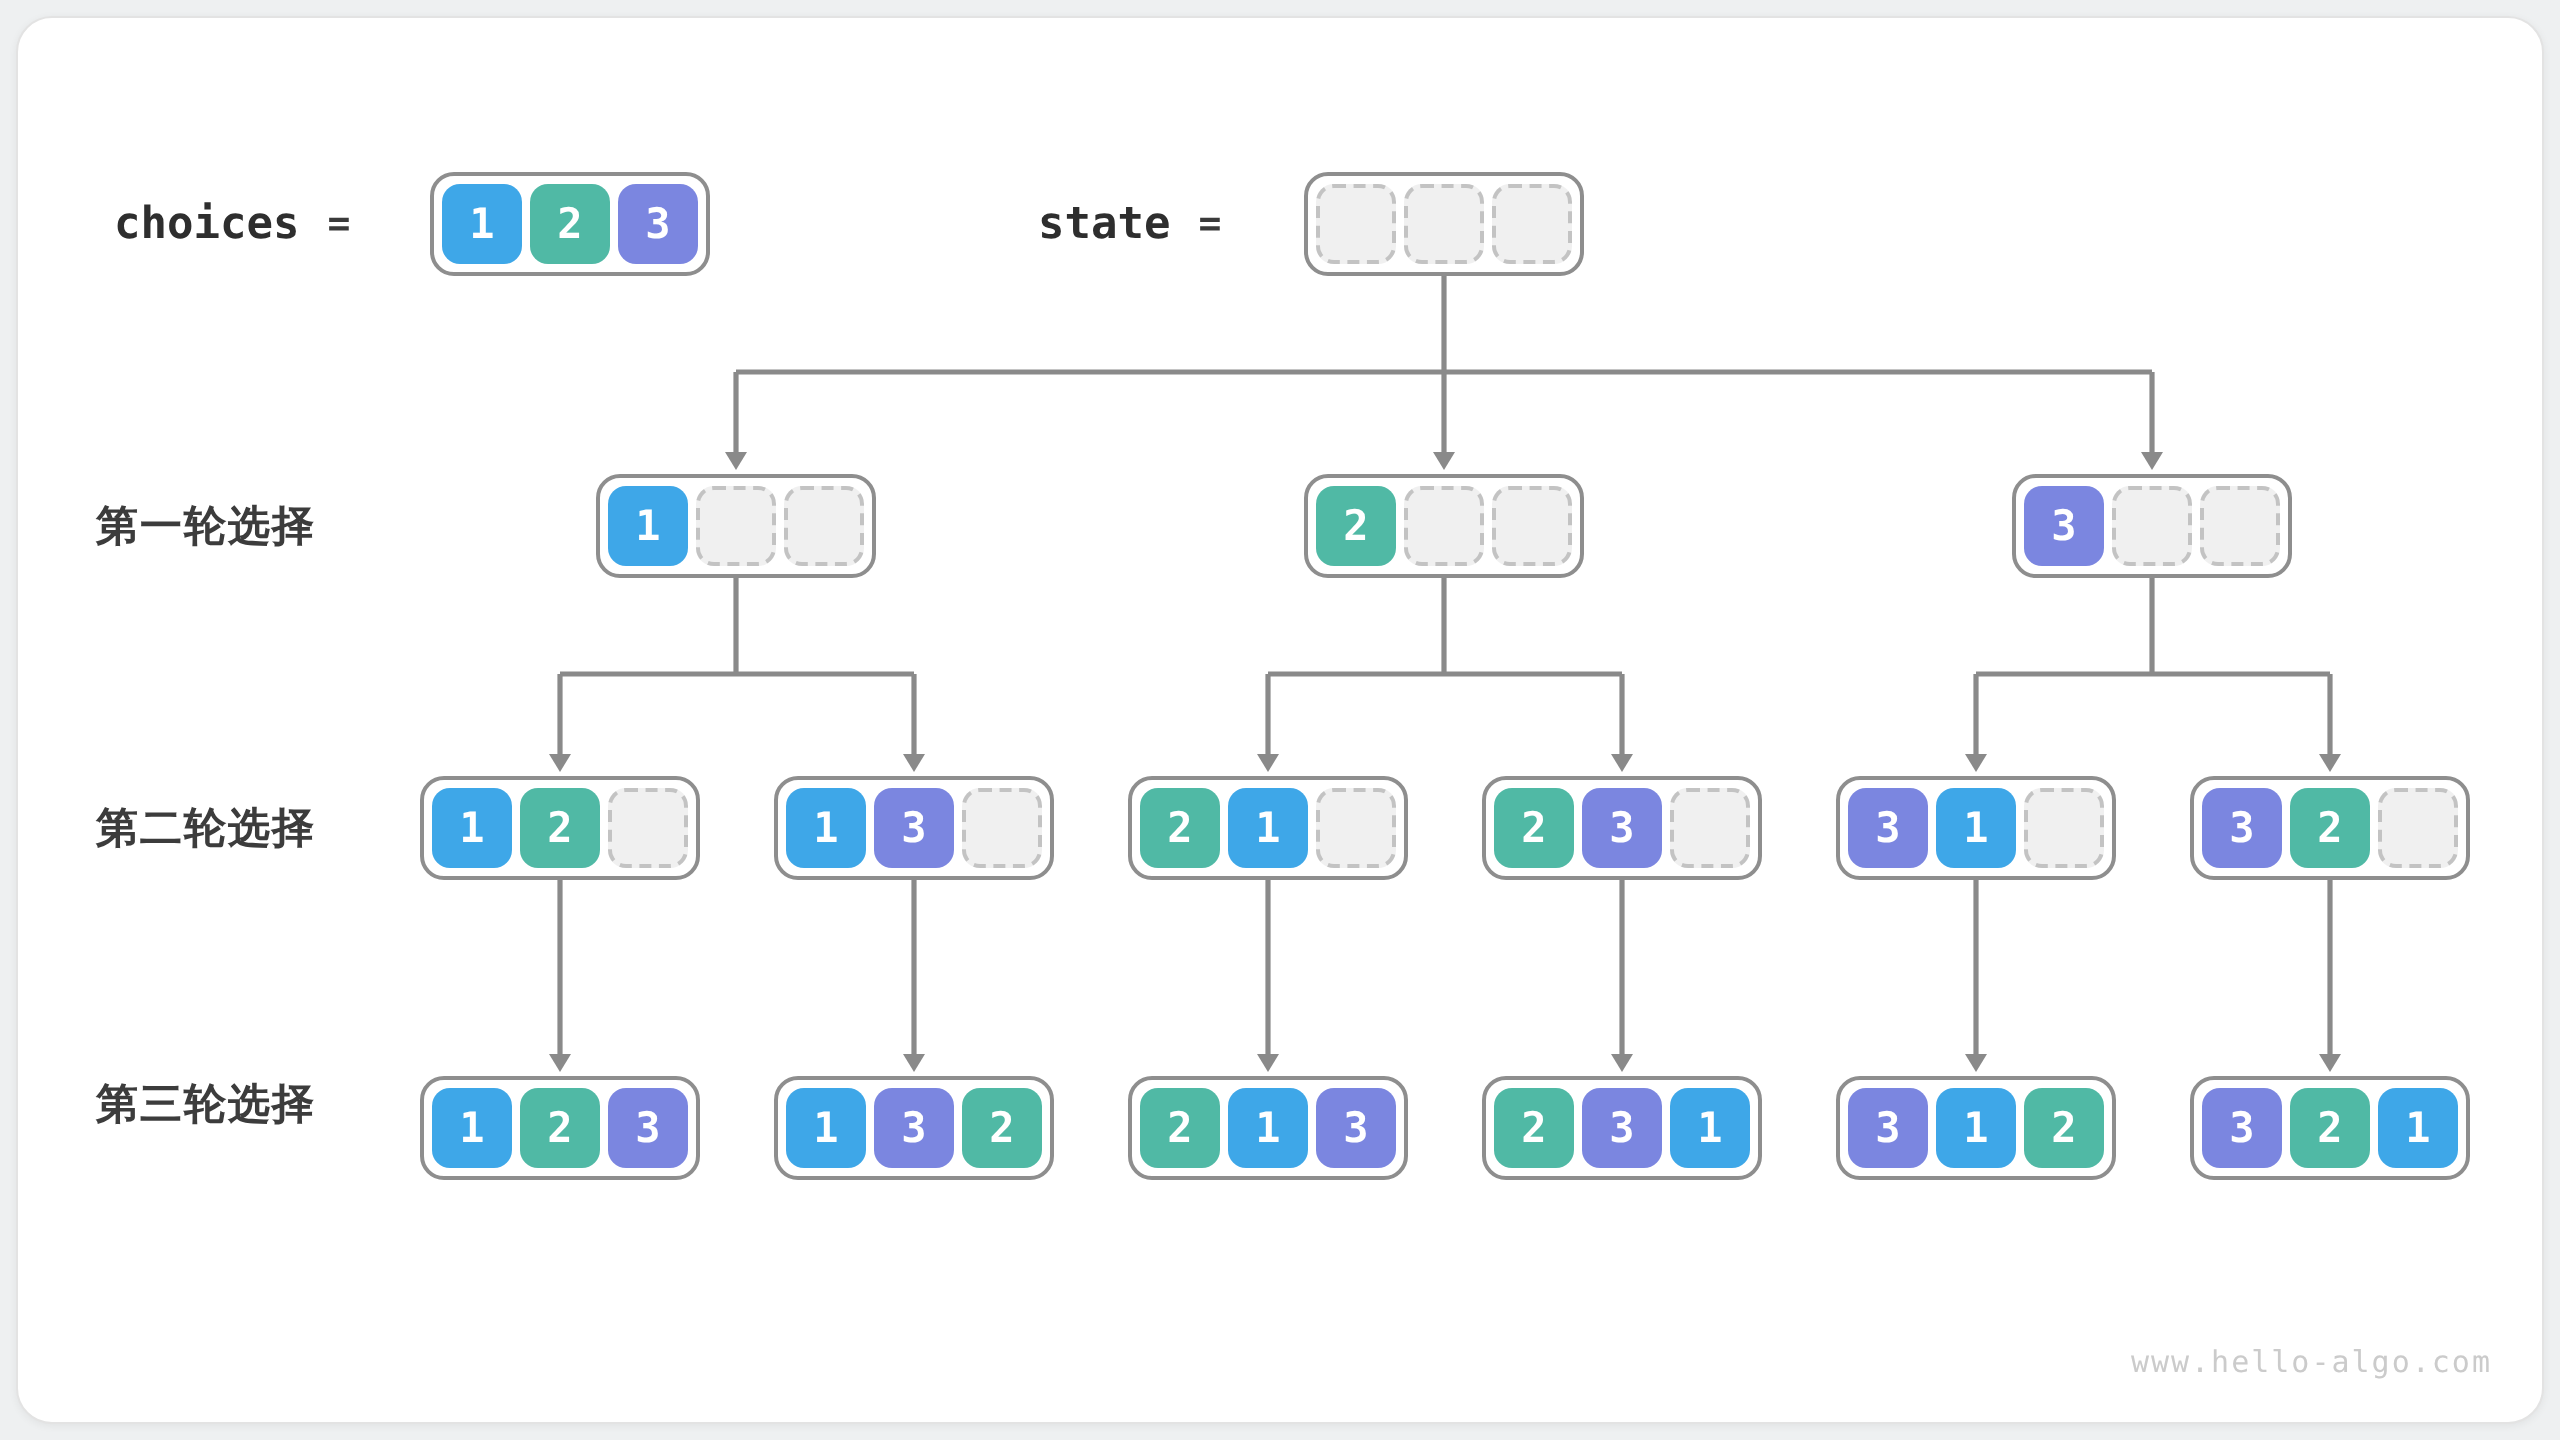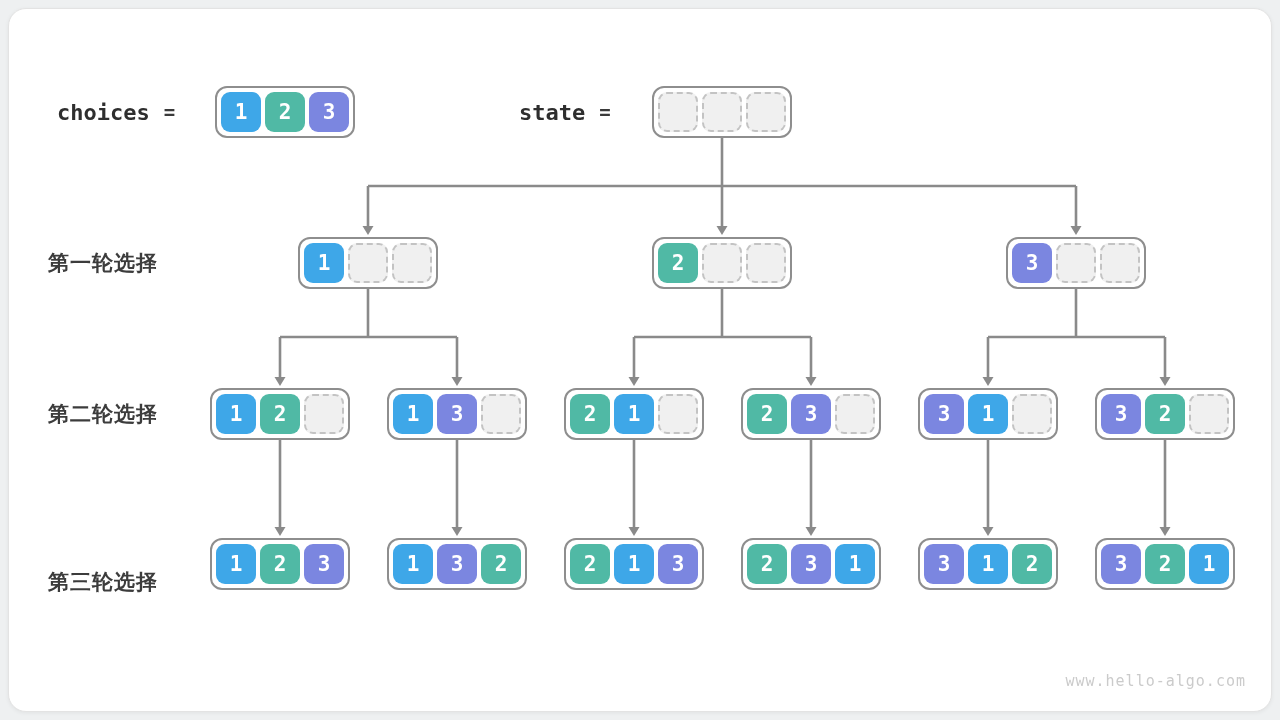--- a/index.html
+++ b/index.html
@@ -87,21 +87,21 @@
     <span class="eq">=</span>
   </div>
   <div class="node" style="left:652px;top:86px">
       <div class="cell empty"></div>
       <div class="cell empty"></div>
       <div class="cell empty"></div>
     </div>
 
   <div class="row-label" style="left:48px;top:388px">第二轮选择</div>
   <div class="row-label" style="left:48px;top:237px">第一轮选择</div>
-  <div class="row-label" style="left:48px;top:556px">第三轮选择</div>
+  <div class="row-label" style="left:48px;top:526px">第三轮选择</div>
 
   <div id="nodes">
       <div class="node" style="left: 298px; top: 237px;">
         <div class="cell filled" style="background: rgb(62, 167, 232);">1</div>
         <div class="cell empty"></div>
         <div class="cell empty"></div>
       </div>
       <div class="node" style="left: 652px; top: 237px;">
         <div class="cell filled" style="background: rgb(80, 185, 165);">2</div>
         <div class="cell empty"></div>

